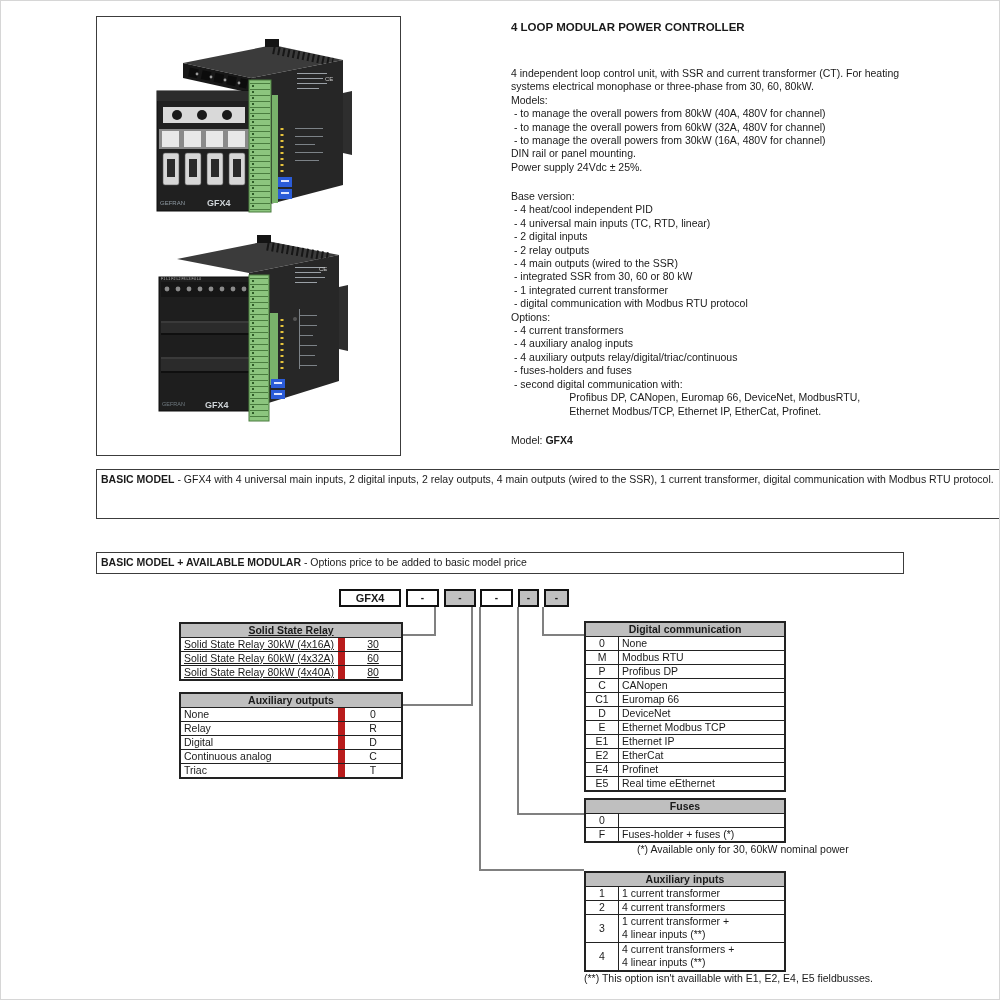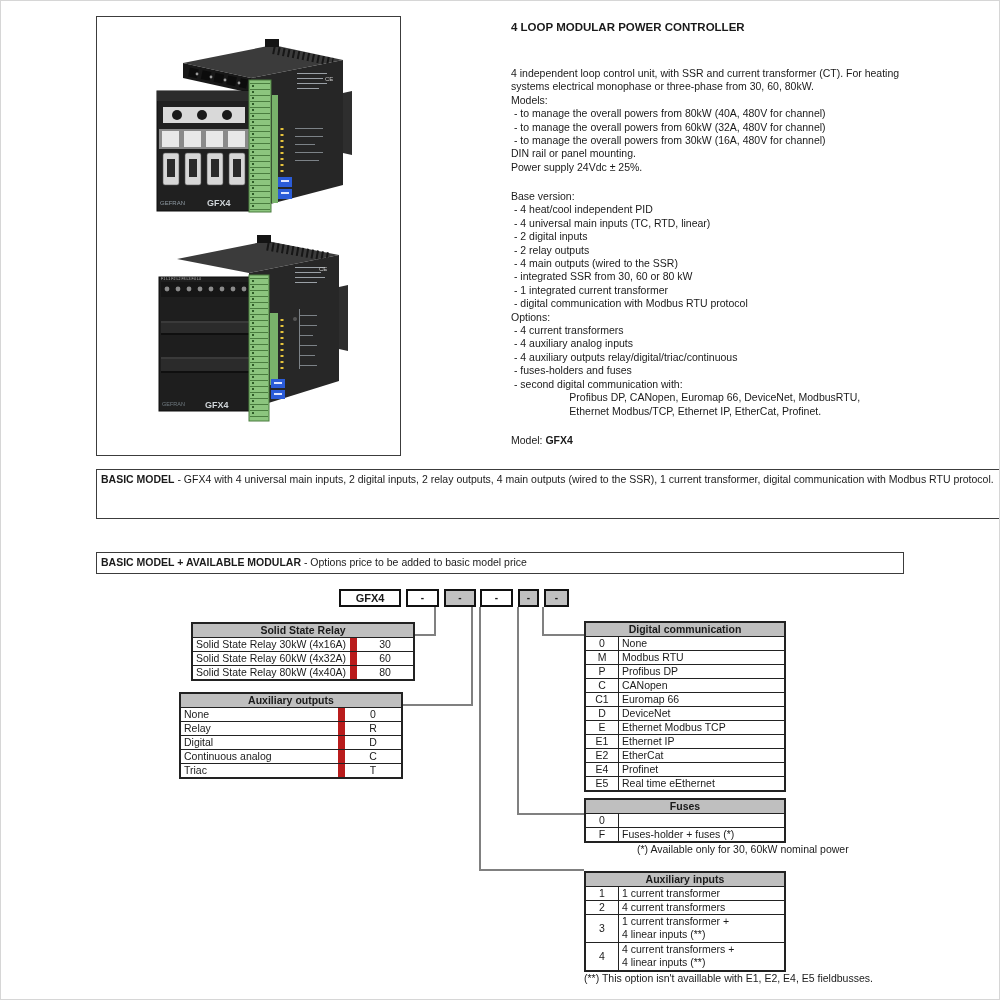--- a/index.html
+++ b/index.html
@@ -44,21 +44,21 @@
   .tbl .hd {height:13px; line-height:13px; background:#bfbfbf; text-align:center; font-weight:bold; border-bottom:1px solid #222; padding:0 2px;}
   .trow {display:flex; height:13px; line-height:13px; border-bottom:1px solid #222;}
   .trow:last-child {border-bottom:0;}
   .trow.tall {height:27px;}
   .tc {overflow:hidden; white-space:pre-line;}
   .tc.lbl {flex:1; padding:0 3px; text-align:left;}
   .tbl.left  .tc.code {width:56px; border-left:7px solid #b91c1c; text-align:center;}
   .tbl.right .tc.code {width:32px; border-right:1px solid #222; text-align:center;}
   .trow.tall .tc.code {line-height:27px;}
 
-  #tbl-ssr  {left:190px; top:621px; width:220px;}
+  #tbl-ssr  {left:178px; top:621px; width:220px;text-decoration:underline;}
   #tbl-aux-out {left:178px; top:691px; width:220px;}
   #tbl-digcom {left:583px; top:620px; width:198px;}
   #tbl-fuses  {left:583px; top:797px; width:198px;}
   #tbl-aux-in {left:583px; top:870px; width:198px;}
 
   .note {position:absolute; font-size:10.5px;}
   #note-fuses {left:600px; top:842px;margin-left:36px;}
   #note-auxin {left:583px; top:971px;}
 
   svg text {font-family:"Liberation Sans", sans-serif;}

